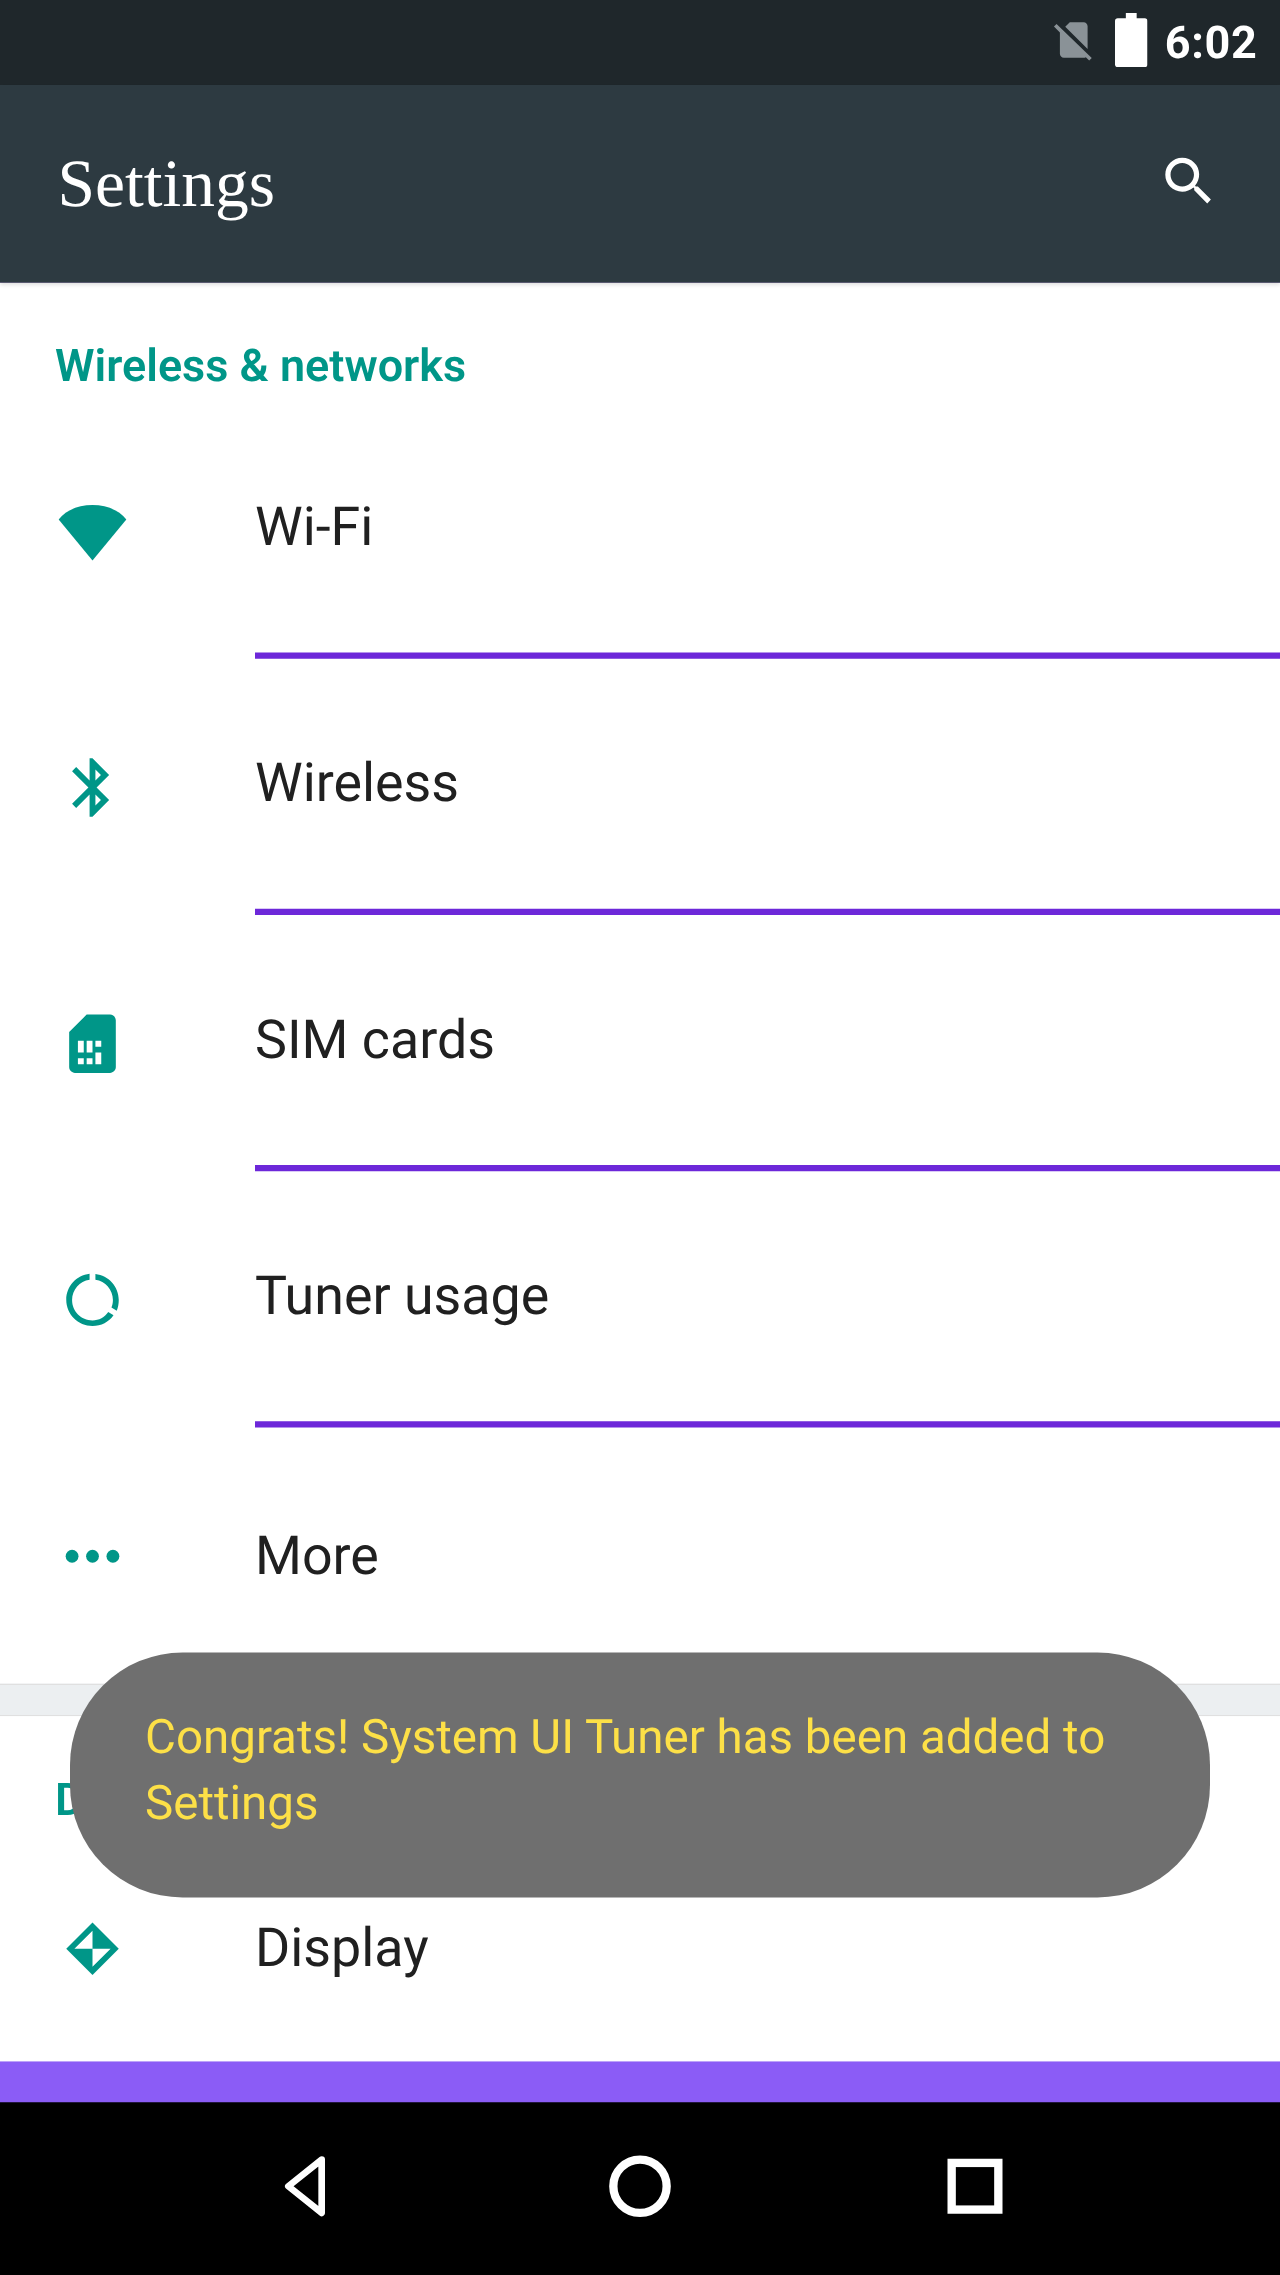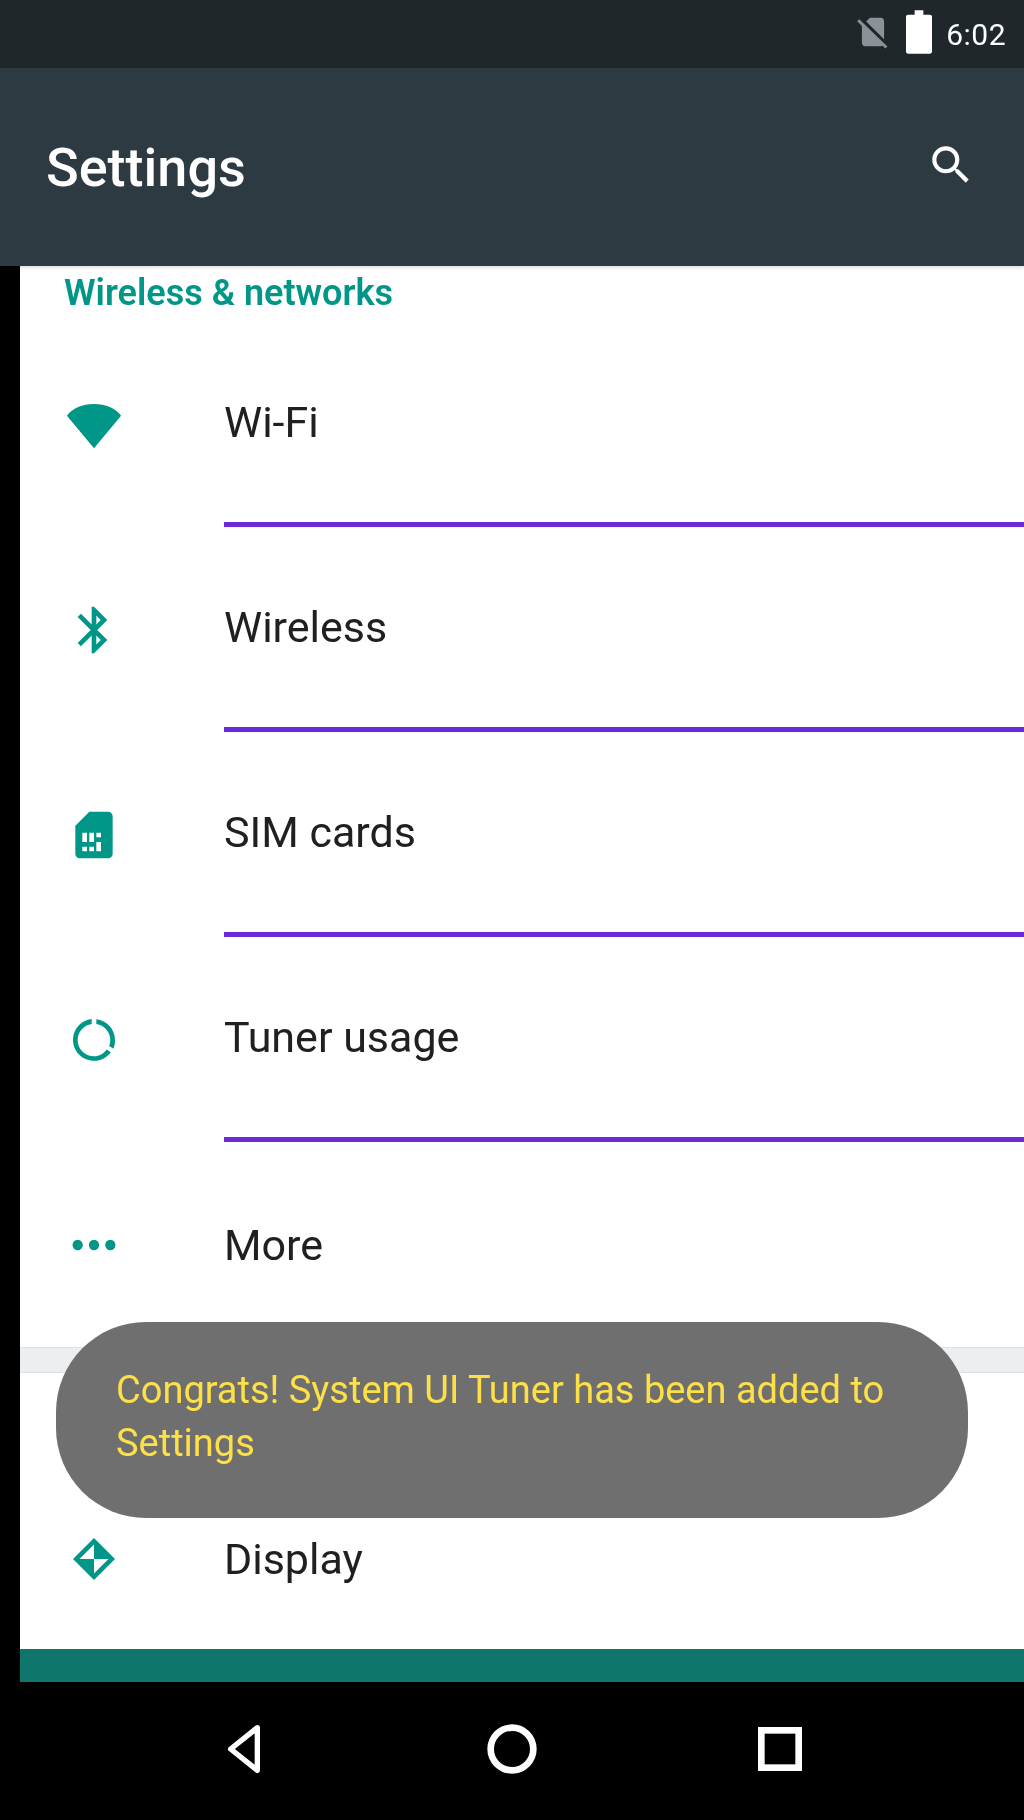--- a/index.html
+++ b/index.html
@@ -5,29 +5,29 @@
   * { box-sizing: border-box; margin: 0; padding: 0; }
   html, body { width: 1024px; height: 1820px; font-family: Roboto, "Helvetica Neue", Arial, sans-serif; background: #000; overflow: hidden; }
 
   .screen { position: relative; width: 1024px; height: 1820px; background: #000; }
   .screen-inner { position: absolute; left: 0; top: 0; width: 1024px; height: 1820px; }
 
   
   .status-bar { height: 68px; background: #1f272b; display: flex; align-items: center; justify-content: flex-end; padding: 0 18px 0 0; color: #fff; }
   .status-bar .slot { display: flex; align-items: center; }
   .status-bar .icon { margin-right: 14px; }
-  .status-bar .time { font-size: 30px; font-weight: 400; letter-spacing: 0.5px; }
+  .status-bar .time { font-size: 36px; font-weight: 700; letter-spacing: 0.5px; }
 
   
-  .app-bar { height: 198px; background: #2d3a41; display: flex; align-items: center; justify-content: space-between; padding: 0 48px 0 46px; box-shadow: 0 2px 3px rgba(0,0,0,0.12); position: relative; z-index: 2; }
+  .app-bar { height: 158px; background: #2d3a41; display: flex; align-items: center; justify-content: space-between; padding: 0 48px 0 46px; box-shadow: 0 2px 3px rgba(0,0,0,0.12); position: relative; z-index: 2; font-family: Liberation Serif, serif; }
   .app-title { color: #fff; font-size: 54px; font-weight: 500; }
   .search-icon svg { width: 50px; height: 50px; fill: #fff; }
 
   
-  .content { position: absolute; left: 0; top: 226px; right: 0; bottom: 138px; background: #0f766e; overflow: hidden; margin-left: 20px; }
+  .content { position: absolute; left: 0; top: 226px; right: 0; bottom: 138px; background: #8b5cf6; overflow: hidden; }
 
   
   .scroll-indicator { position: absolute; top: 0; right: 0; width: 12px; height: 572px; background: rgba(0,0,0,0.12); }
 
   .section { background: #fff; }
   .section-gap { height: 26px; background: #eceff1; border-top: 1px solid #e0e0e0; border-bottom: 1px solid #e0e0e0; }
   .section-header { padding: 46px 44px 8px 44px; color: #009688; font-size: 36px; font-weight: 600; }
 
   .row { display: flex; align-items: center; height: 205px; padding-left: 46px; }
   .row:last-child { }

